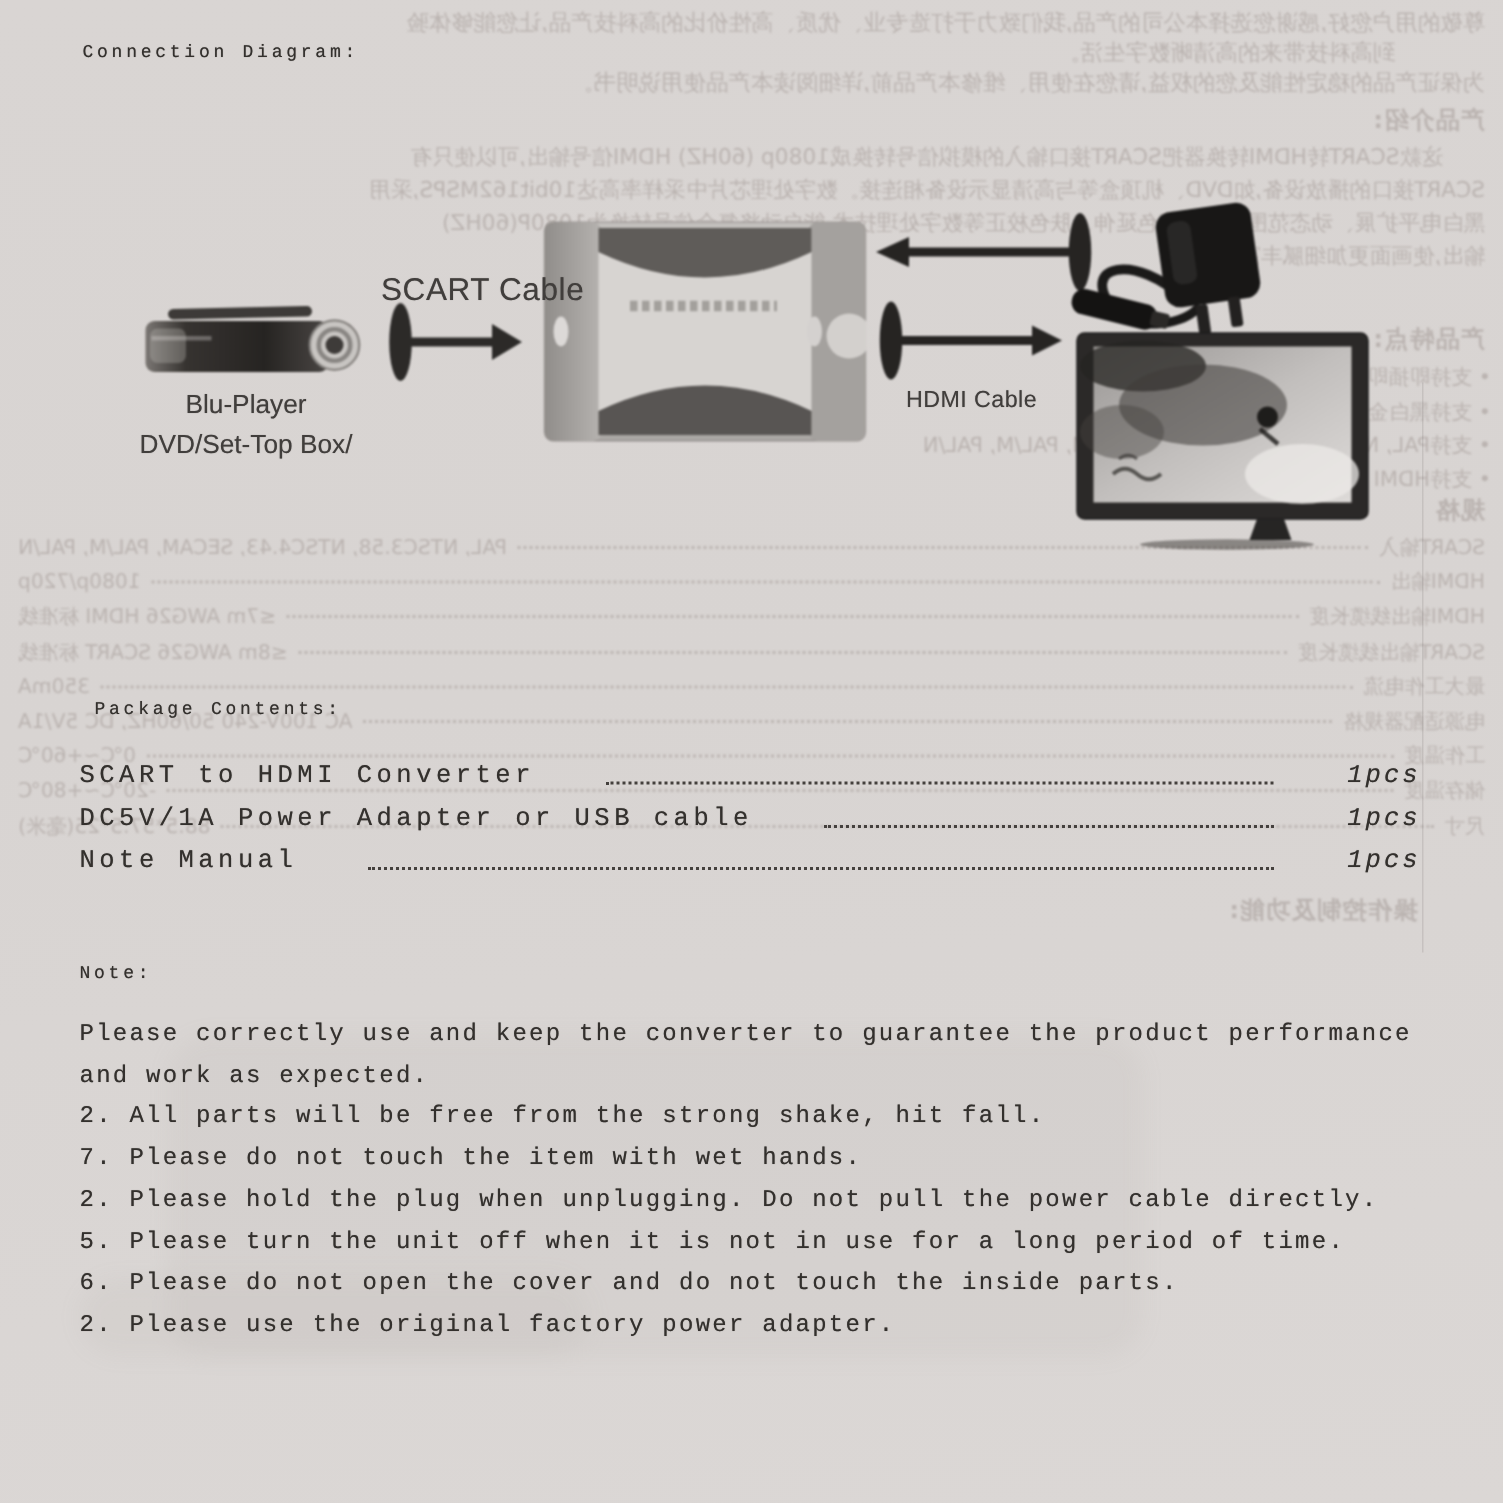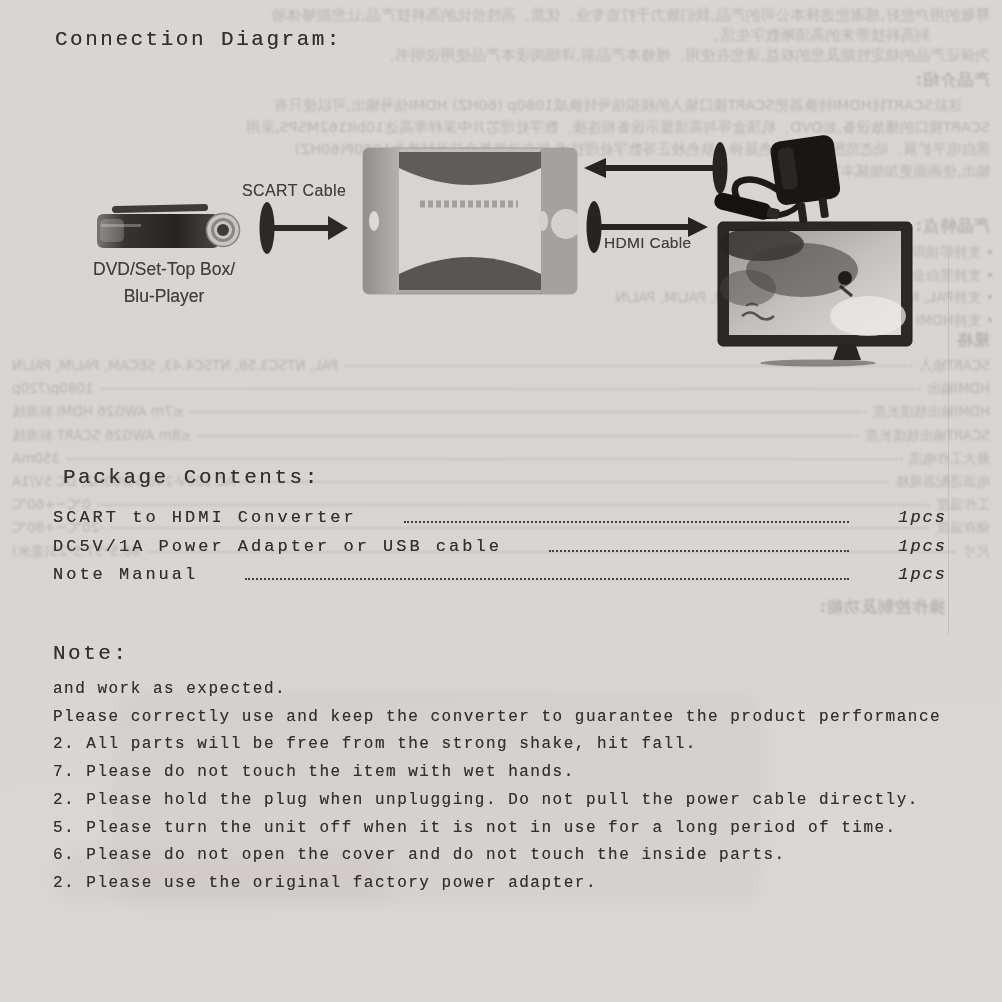--- a/index.html
+++ b/index.html
@@ -34,39 +34,39 @@
   .bl-leader{flex:1;border-bottom:2px dotted #a39a96;margin:0 7px;transform:translateY(-3px);}
   .bl-ctrl-h{top:597px;left:57px;}
   .blob{position:absolute;border-radius:28px;filter:blur(7px);}
   .blob1{left:240px;top:690px;width:650px;height:215px;background:rgba(156,148,144,.16);}
   .blob2{left:610px;top:852px;width:340px;height:52px;background:rgba(150,142,138,.14);}
   .crease{position:absolute;left:948px;top:255px;width:1px;height:380px;background:rgba(100,95,92,.16);z-index:1;}
 
   
   .h{
     position:absolute;z-index:3;font-weight:normal;margin:0;
-    font-size:21px;letter-spacing:2.5px;color:#33302d;
+    font-size:12px;letter-spacing:2.5px;color:#33302d;
     text-shadow:0 0 .5px rgba(51,48,45,.65);
     white-space:nowrap;
   }
   .h-connection{left:55px;top:28px;}
   .h-package{left:63px;top:466px;}
   .h-note{left:53px;top:642px;}
 
   
   .diagram-art{position:absolute;left:0;top:120px;width:1002px;height:280px;z-index:2;filter:blur(.7px) saturate(.85);}
   .dlabel{
     position:absolute;z-index:3;
     font-family:"Liberation Sans","DejaVu Sans",sans-serif;
     color:#413e3c;text-shadow:0 0 .6px rgba(65,62,60,.55);
     white-space:nowrap;filter:blur(.2px);
   }
-  .lbl-scart{left:242px;top:182px;font-size:16px;letter-spacing:.4px;}
+  .lbl-scart{left:254px;top:182px;font-size:21px;letter-spacing:.4px;}
   .lbl-src{left:78px;top:256px;width:172px;text-align:center;font-size:17.5px;line-height:26.5px;}
-  .lbl-hdmi{left:604px;top:234px;font-size:15.5px;letter-spacing:.3px;}
+  .lbl-hdmi{left:604px;top:258px;font-size:15.5px;letter-spacing:.3px;}
 
   
   .pkg-rows{position:absolute;left:53px;right:55px;top:498px;z-index:3;}
   .pkg-row{
     display:flex;align-items:flex-end;height:28.8px;
     font-size:17px;letter-spacing:3px;color:#33302d;
     text-shadow:0 0 .5px rgba(51,48,45,.65);white-space:nowrap;gap:39px;
   }
   .pkg-leader{flex:1;border-bottom:2.4px dotted #44403d;margin:0 10px 0 8px;transform:translateY(-4px);}
   .pkg-qty{letter-spacing:2px;font-style:italic;}
@@ -254,22 +254,22 @@
       <ellipse cx="868" cy="196" rx="38" ry="20" fill="rgba(236,234,231,0.75)"></ellipse>
       <path d="M742,196 q8,-7 16,0 t16,0" stroke="rgba(40,38,36,0.7)" stroke-width="2.5" fill="none"></path>
       <path d="M746,186 q6,-5 12,0" stroke="rgba(40,38,36,0.6)" stroke-width="2" fill="none"></path>
       <path d="M838,226 h18 l5,14 h-28 z" fill="#262524"></path>
       <ellipse cx="818" cy="243" rx="58" ry="3.5" fill="rgba(60,56,52,0.5)"></ellipse>
     </g>
   </svg>
 
   <div class="dlabel lbl-scart">SCART Cable</div>
   <div class="dlabel lbl-src">
+    <div>Blu-Player</div>
     <div>DVD/Set-Top Box/</div>
-    <div>Blu-Player</div>
   </div>
   <div class="dlabel lbl-hdmi">HDMI Cable</div>
 
   <h2 class="h h-package">Package Contents:</h2>
   <div class="pkg-rows">
     <div class="pkg-row">
       <span>SCART to HDMI Converter</span>
       <span class="pkg-leader"></span>
       <span class="pkg-qty">1pcs</span>
     </div>
@@ -280,22 +280,22 @@
     </div>
     <div class="pkg-row">
       <span>Note Manual</span>
       <span class="pkg-leader"></span>
       <span class="pkg-qty">1pcs</span>
     </div>
   </div>
 
   <h2 class="h h-note">Note:</h2>
   <div class="note-body">
+    <div>Please correctly use and keep the converter to guarantee the product performance</div>
     <div>and work as expected.</div>
-    <div>Please correctly use and keep the converter to guarantee the product performance</div>
     <div>2. All parts will be free from the strong shake, hit fall.</div>
     <div>7. Please do not touch the item with wet hands.</div>
     <div>2. Please hold the plug when unplugging. Do not pull the power cable directly.</div>
     <div>5. Please turn the unit off when it is not in use for a long period of time.</div>
     <div>6. Please do not open the cover and do not touch the inside parts.</div>
     <div>2. Please use the original factory power adapter.</div>
   </div>
 
 </div>
 

